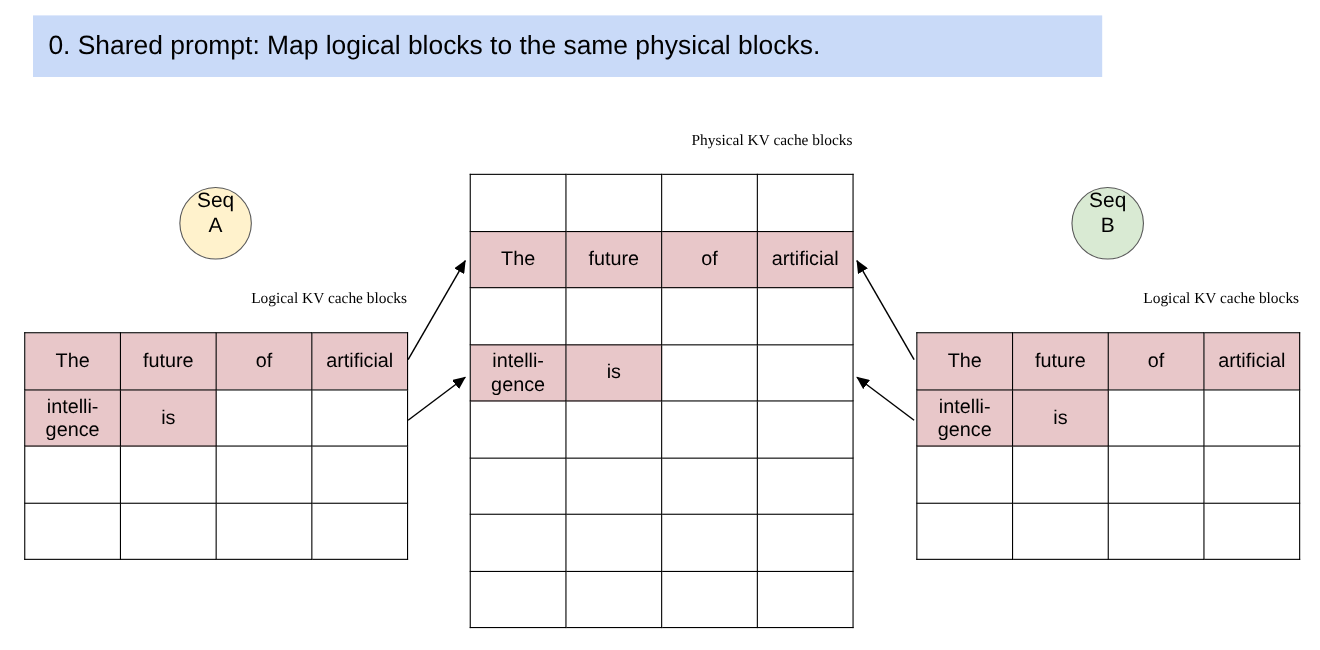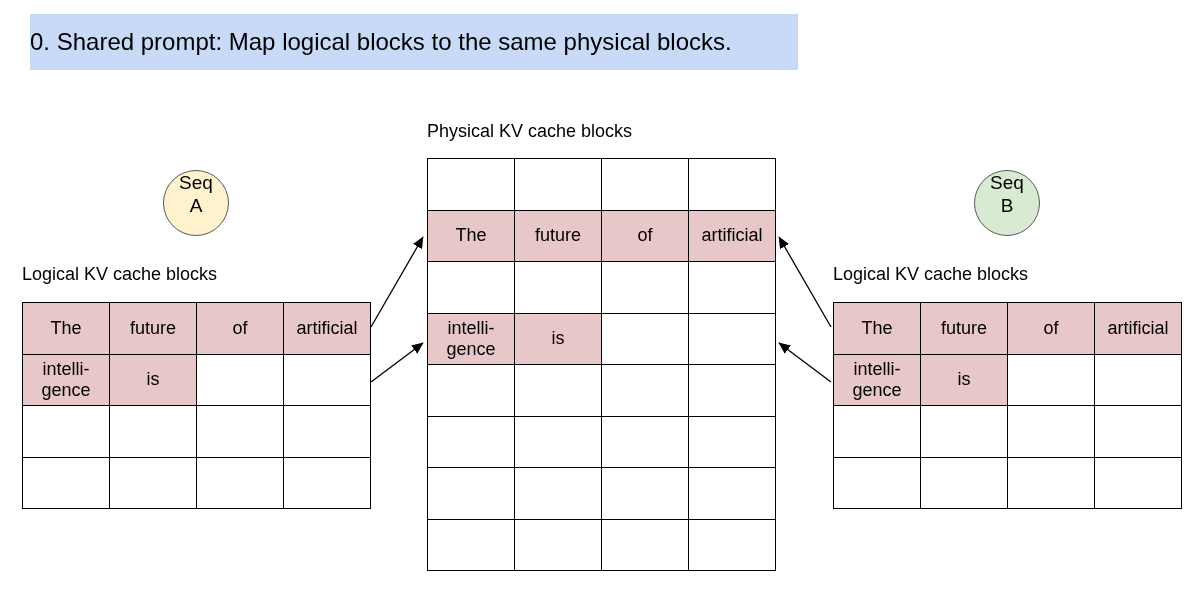--- a/index.html
+++ b/index.html
@@ -9,34 +9,36 @@
     width: 1200px;
     height: 591px;
     background: #ffffff;
     overflow: hidden;
   }
 
   
   .banner {
     position: absolute;
     left: 30px; top: 14px;
-    width: 768px; height: 56px;
+    width: 972px; height: 56px;
     background: var(--title-bg, #c9daf8);
     display: flex;
     align-items: center;
     box-sizing: border-box;
+    padding-left: 14px;
     font-size: 24px;
   }
 
   
   .tbl-label {
     position: absolute;
     width: 348px;
-    text-align: left;
-    font-size: 18px;
+    text-align: right;
+    font-size: 14px;
+    font-family: Liberation Serif, serif;
   }
   #physical-label { left: 427px; top: 121px; }
   #seq-a-label    { left: 22px;  top: 264px; }
   #seq-b-label    { left: 833px; top: 264px; }
 
   
   .seq-badge {
     position: absolute;
     width: 66px; height: 66px;
     border-radius: 50%;

